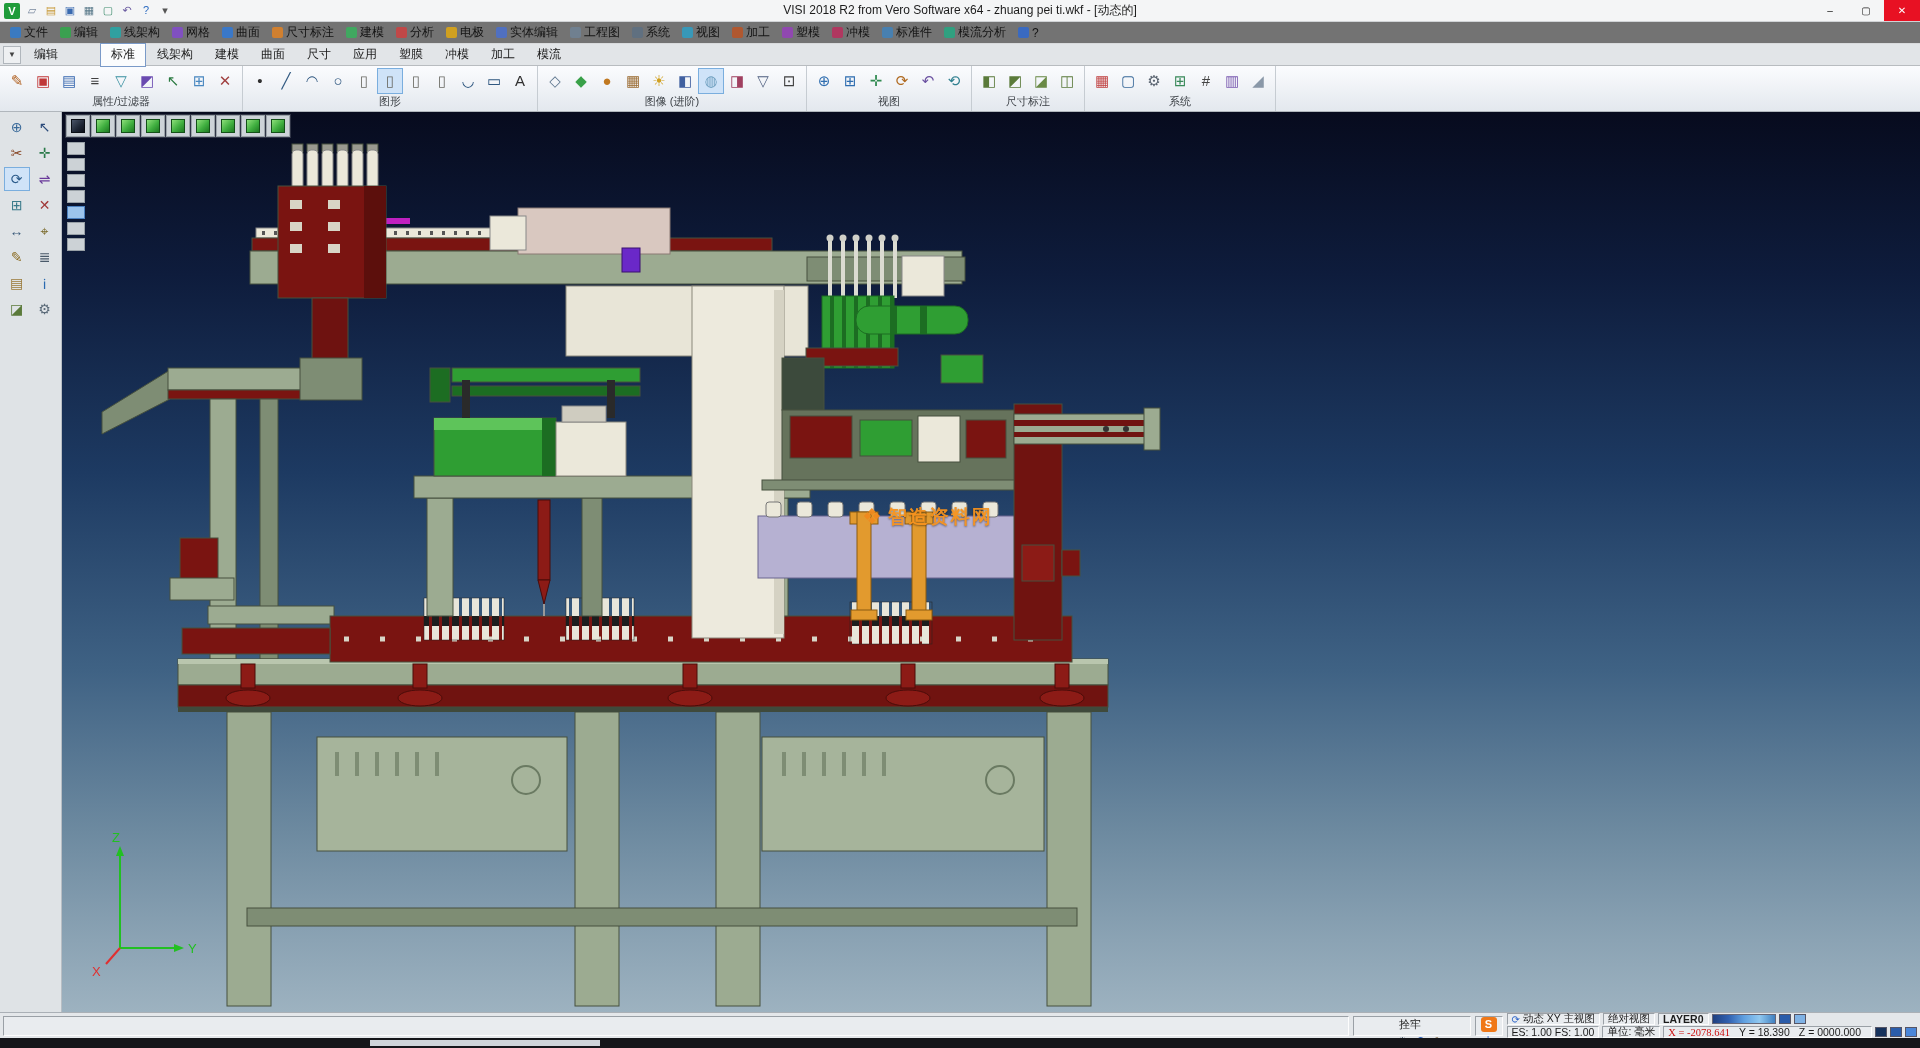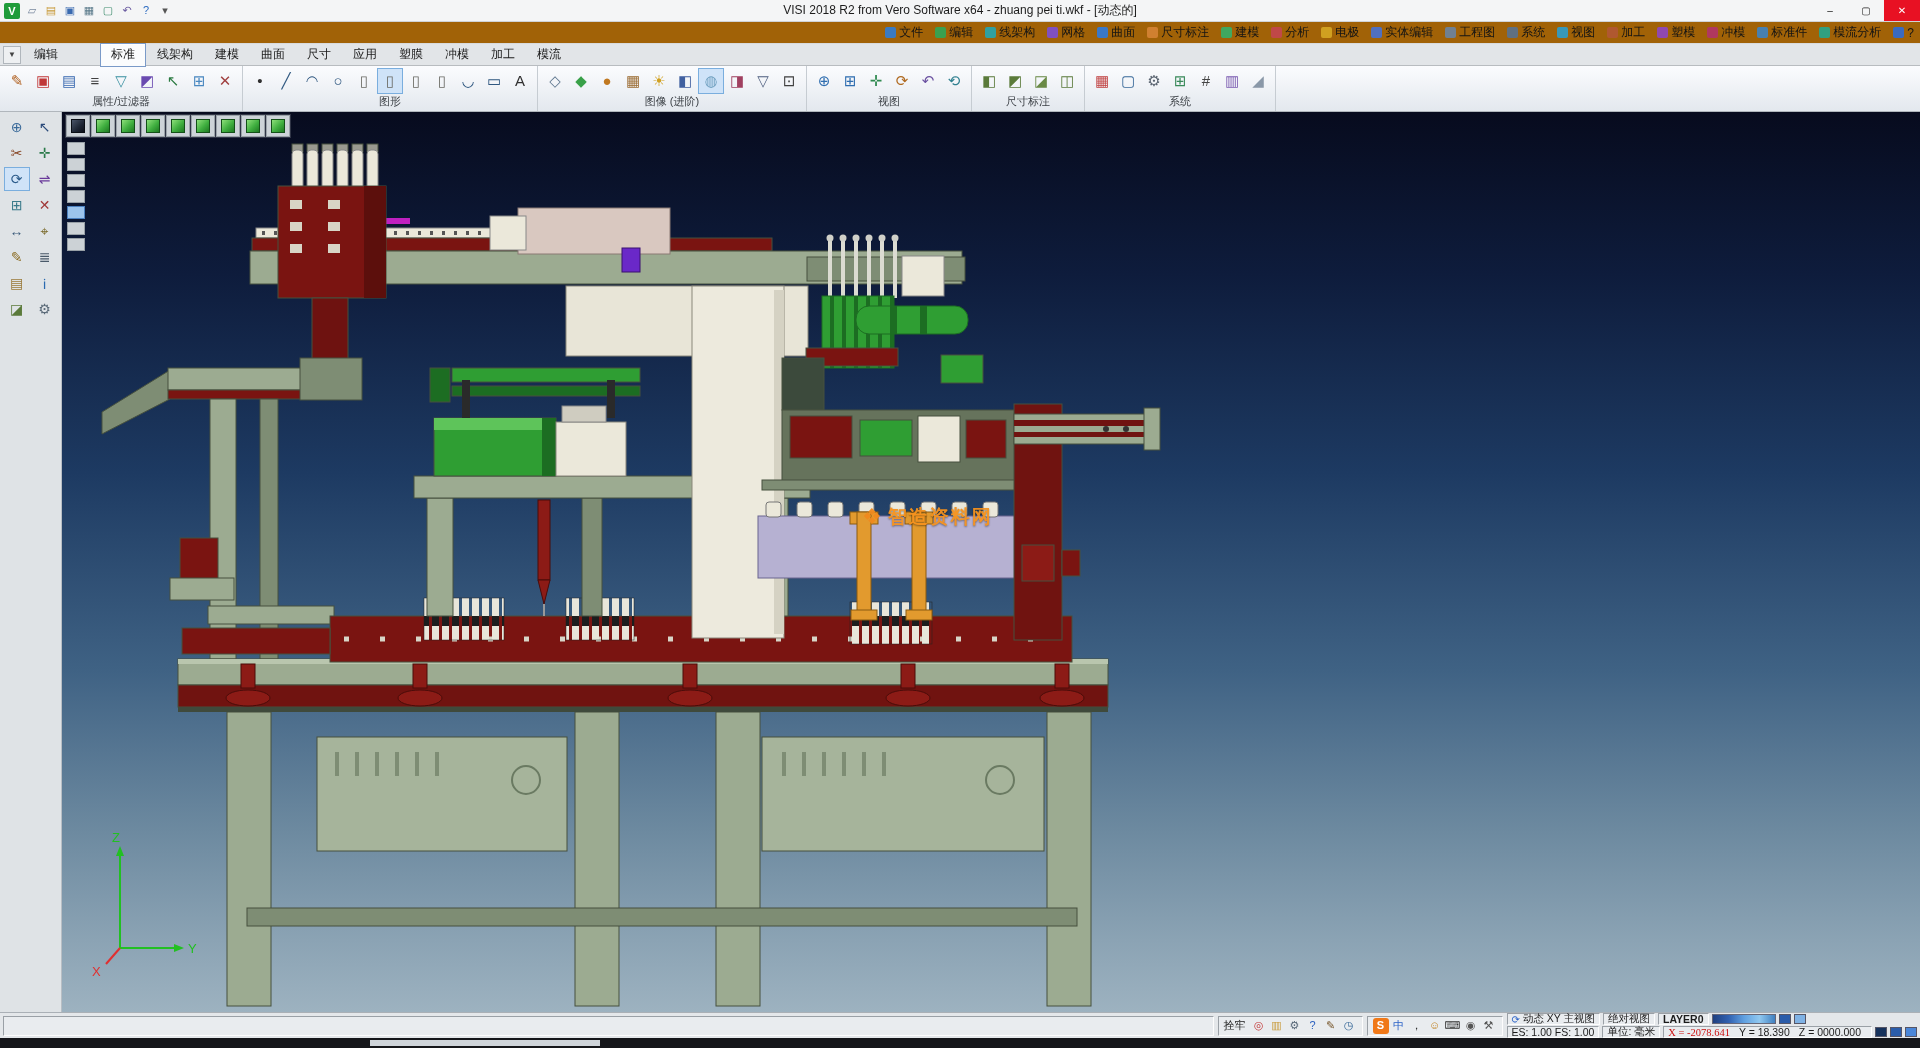--- a/index.html
+++ b/index.html
@@ -13,21 +13,21 @@
   .tb-logo{width:16px;height:16px;margin:0 3px 0 4px;background:#1f9b3a;color:#fff;font-size:11px;font-weight:bold;
            display:flex;align-items:center;justify-content:center;border-radius:2px;flex:none;}
   #qicons{display:flex;align-items:center;gap:1px;}
   .qico{width:18px;height:18px;border:none;background:transparent;font-size:11px;line-height:17px;text-align:center;padding:0;font-family:inherit;}
   .tb-title{position:absolute;left:50%;transform:translateX(-50%);font-size:12px;color:#1c1c1c;white-space:nowrap;}
   .tb-controls{margin-left:auto;display:flex;height:100%;}
   .tb-ctl{width:36px;height:100%;border:none;background:transparent;font-size:10px;color:#222;padding:0;font-family:inherit;}
   .tb-ctl.close{background:#e81123;color:#fff;}
 
   
-  .menubar{height:22px;background:#a16207;border-bottom:1px solid #d8dadc;display:flex;align-items:center;padding-left:4px;justify-content:flex-end;}
+  .menubar{height:22px;background:#737373;border-bottom:1px solid #d8dadc;display:flex;align-items:center;padding-left:4px;}
   #menubar-items{display:flex;align-items:center;}
   .menu-item{display:flex;align-items:center;gap:3px;padding:2px 6px;font-size:12px;color:#141414;cursor:default;}
   .mi-ico{width:11px;height:11px;border-radius:2px;display:inline-block;flex:none;}
 
   
   .tabrow{height:22px;background:#e2e5e8;border-bottom:1px solid #b8bcc0;display:flex;align-items:center;padding-left:3px;}
   .tab-dd{width:18px;height:18px;border:1px solid #b0b6bc;background:#eef0f2;font-size:8px;color:#444;padding:0;margin-right:2px;font-family:inherit;}
   #tabs{display:flex;align-items:center;}
   .tab{padding:2px 10px 3px;font-size:12px;color:#1a1a1a;border:1px solid transparent;}
   .tab.active{background:#fbfcfd;border-color:#7a9ac8;box-shadow:inset 0 1px 0 #fff;margin-left:31px;}
@@ -61,21 +61,21 @@
   .strip-btn{width:18px;height:13px;background:#ccd2d6;border:1px solid #98a0a6;padding:0;}
   .strip-btn.active{background:#9cc4ec;border-color:#4a80c0;}
 
   .watermark{position:absolute;left:800px;top:392px;display:flex;align-items:center;gap:6px;opacity:.95;}
   .wm-logo{color:#f08a1e;font-size:22px;line-height:22px;}
   .wm-text{color:#f5921e;font-size:19px;font-weight:bold;letter-spacing:2px;text-shadow:0 1px 2px rgba(0,0,0,.45);}
 
   
   .statusbar{height:26px;background:#e4e7ea;border-top:1px solid #aab0b6;display:flex;align-items:center;padding:0 3px;gap:4px;}
   .sb-spacer{flex:1;height:20px;background:#e9ecef;border:1px solid;border-color:#9aa0a6 #fdfdfd #fdfdfd #9aa0a6;}
-  .sb-panel{display:flex;align-items:center;gap:2px;height:20px;padding:0 5px;background:#e9ecef;border:1px solid;border-color:#9aa0a6 #fdfdfd #fdfdfd #9aa0a6;}
+  .sb-panel{display:flex;align-items:center;gap:2px;height:20px;padding:0 5px;background:#e9ecef;border:1px solid;border-color:#9aa0a6 #fdfdfd #fdfdfd #9aa0a6;flex-direction:column;}
   .sb-label{font-size:11px;color:#222;margin-right:3px;white-space:nowrap;}
   .sb-iconrow{display:flex;align-items:center;gap:2px;}
   .sb-ico{width:16px;height:16px;border:none;background:transparent;font-size:11px;line-height:15px;text-align:center;padding:0;font-family:inherit;}
   .sb-ico.sogou{background:#f07818;color:#fff !important;font-weight:bold;border-radius:3px;}
   .sb-stack{display:flex;flex-direction:column;gap:1px;justify-content:center;}
   .sb-row{display:flex;align-items:center;gap:3px;height:12px;}
   .sb-cell{display:flex;align-items:center;gap:3px;height:12px;padding:0 4px;font-size:10.5px;color:#1c1c1c;background:#e9ecef;
            border:1px solid;border-color:#9aa0a6 #fdfdfd #fdfdfd #9aa0a6;white-space:nowrap;}
   .sb-cell.layer{font-weight:bold;}
   .vm-ico{color:#2a62c8;font-size:10px;}

